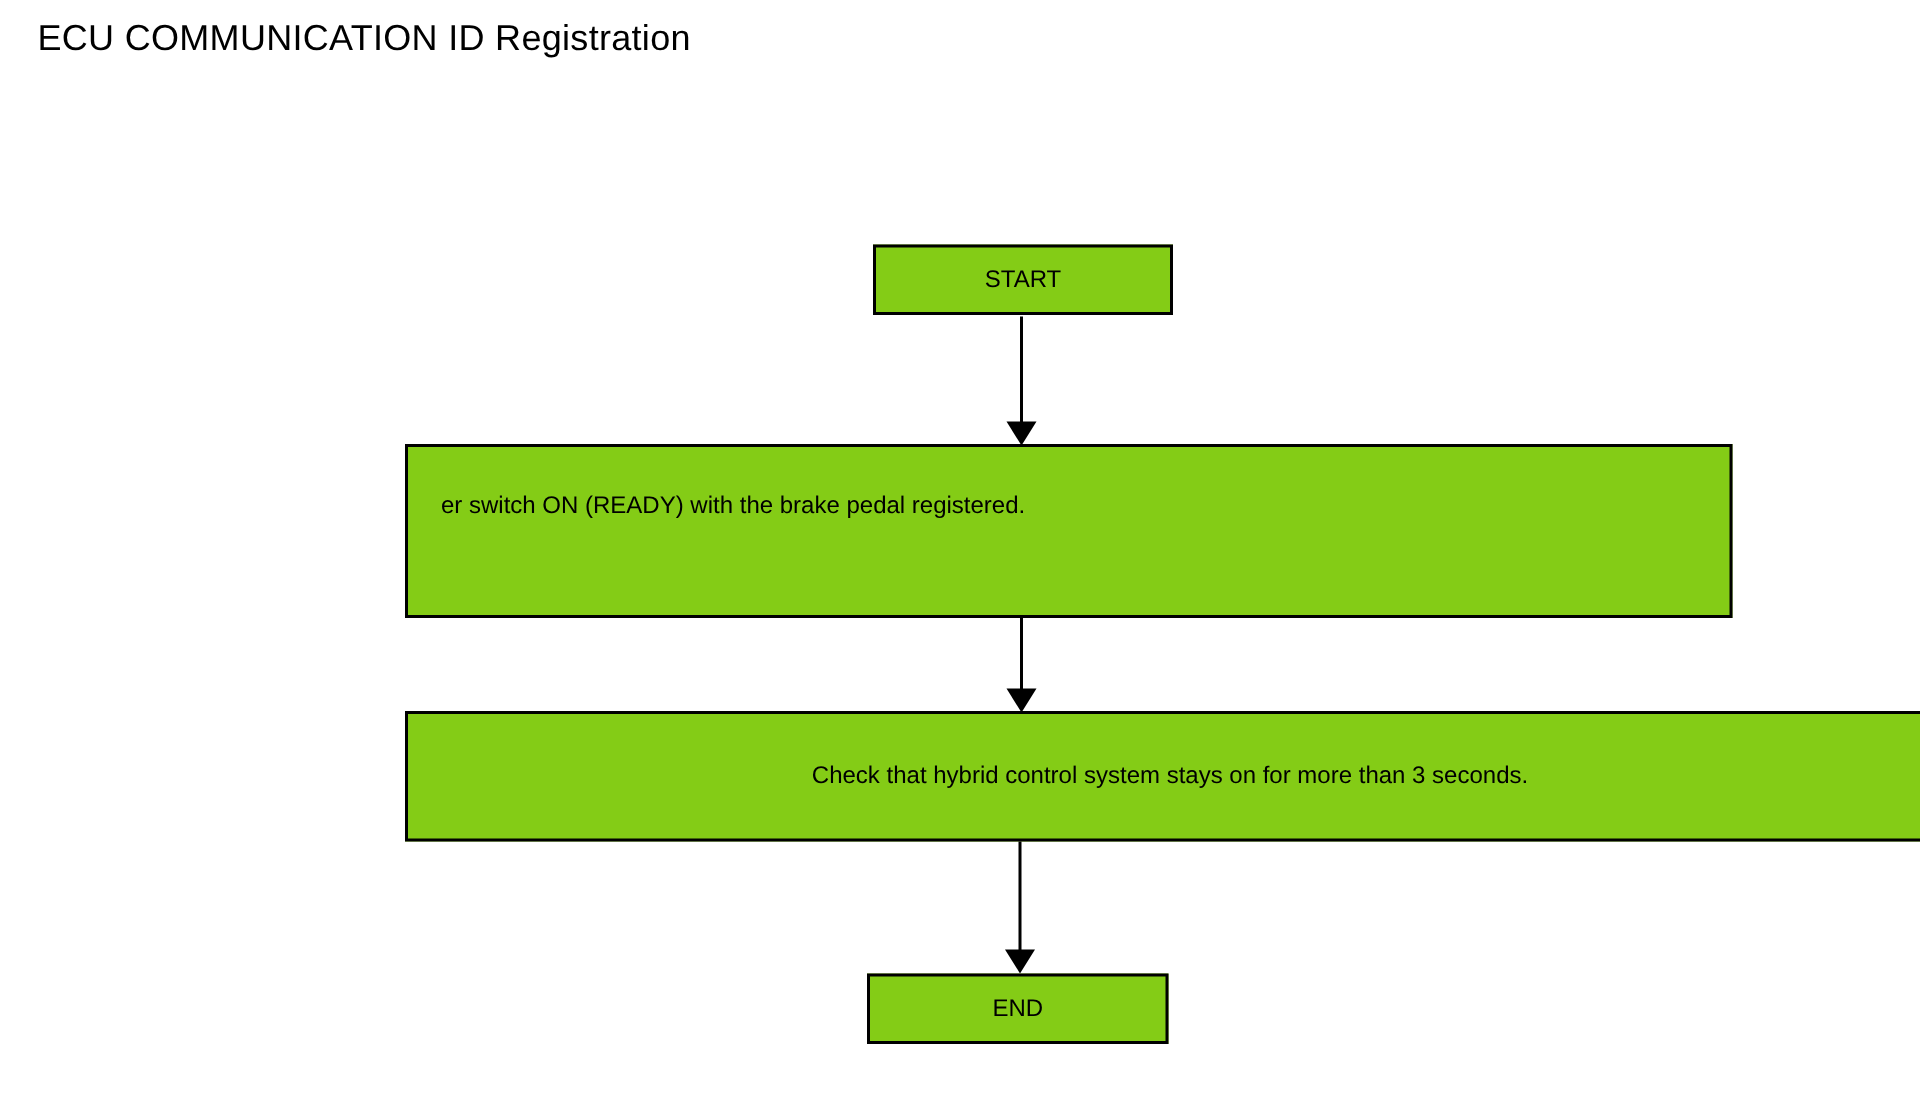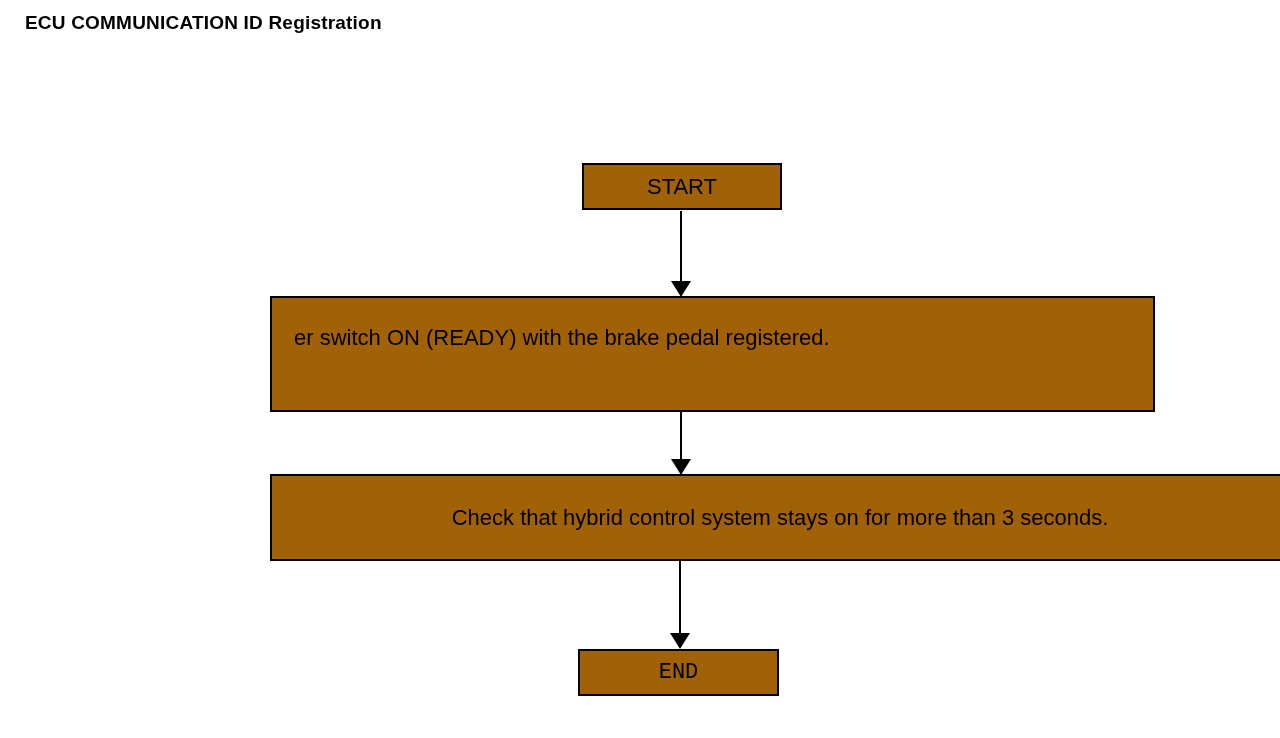--- a/index.html
+++ b/index.html
@@ -13,48 +13,47 @@
     height: 738px;
     background: #ffffff;
     font-family: "Liberation Sans", sans-serif;
     color: #000000;
     overflow: hidden;
   }
   .page-title {
     position: absolute;
     left: 25px;
     top: 12px;
-    font-size: 19px;
-    font-weight: bold;
+    font-size: 24px;
+    font-weight: normal;
     letter-spacing: 0.2px;
     color: #000000;
   }
   .node {
     position: absolute;
     box-sizing: border-box;
     border: 2px solid #000000;
-    background: #a16207;
+    background: #84cc16;
     display: flex;
     align-items: center;
     justify-content: center;
-    font-size: 22px;
+    font-size: 16px;
     color: #000000;
   }
   .terminal-start {
     left: 582px;
     top: 163px;
     width: 200px;
     height: 47px;
   }
   .terminal-end {
     left: 578px;
     top: 649px;
     width: 201px;
     height: 47px;
-    font-family: Liberation Mono, monospace;
   }
   .process-1 {
     left: 270px;
     top: 296px;
     width: 885px;
     height: 116px;
     justify-content: flex-start;
     align-items: flex-start;
     padding: 21px 22px;
   }

